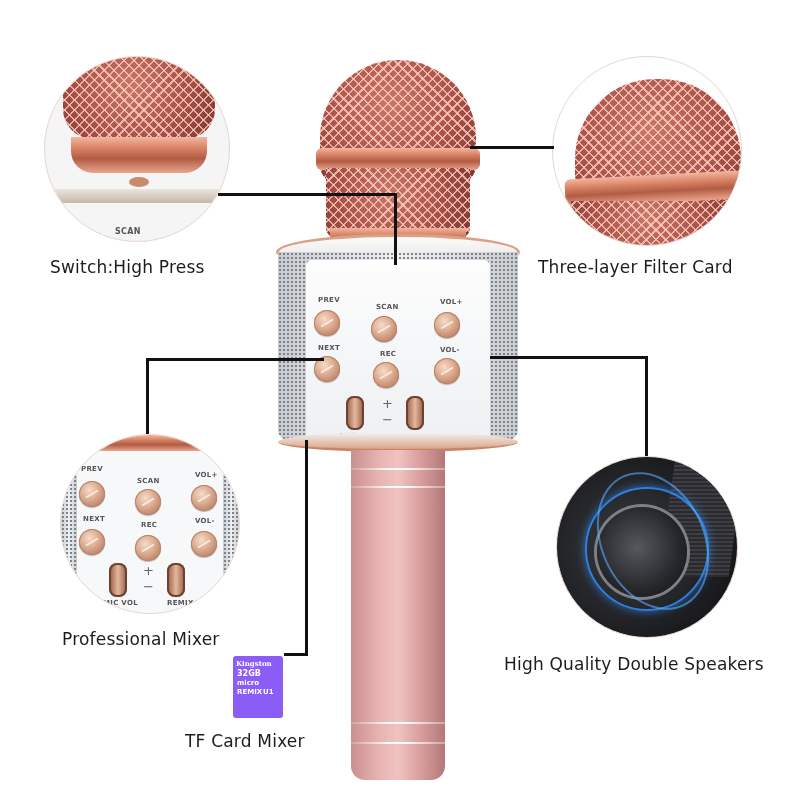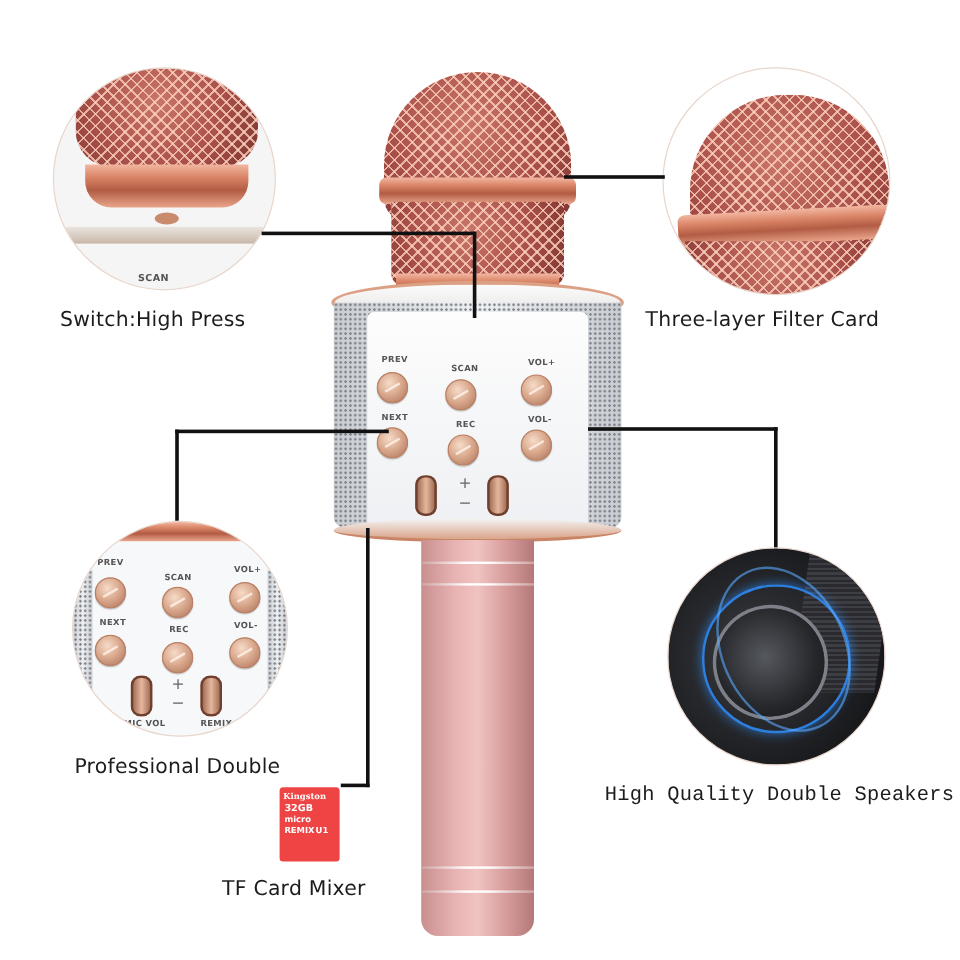--- a/index.html
+++ b/index.html
@@ -21,21 +21,21 @@
   .btn{position:absolute;width:26px;height:26px;border-radius:50%;
       background:radial-gradient(circle at 40% 35%,#f6dcc9 0%,#d9a88c 45%,#a76b52 100%);
       box-shadow:inset 0 0 0 1px #b98066,0 1px 1px rgba(0,0,0,.25);}
   .btn::after{content:"";position:absolute;left:6px;top:12px;width:14px;height:2px;background:#fff3ea;transform:rotate(-30deg);opacity:.8;}
   .slider{position:absolute;width:18px;height:34px;border-radius:8px;
       background:linear-gradient(90deg,#8f5a44,#e6b79c 50%,#8f5a44);box-shadow:inset 0 0 0 2px #6f4030;}
   .tiny{position:absolute;font-size:7px;font-weight:bold;color:#555;letter-spacing:.3px;white-space:nowrap;text-align:right;}
   .pm{position:absolute;font-size:13px;color:#666;}
   .handle{background:linear-gradient(90deg,#c98f8f 0%,#e8b3b3 30%,#f0c3c1 50%,#d79c9c 75%,#b47878 100%);}
   .stripe{position:absolute;left:0;right:0;height:2px;background:linear-gradient(90deg,#cfa3a0,#ffffff 40%,#ffffff 60%,#cfa3a0);}
-  .card{background:#ef4444;border-radius:3px;}
+  .card{background:#8b5cf6;border-radius:3px;}
   .card-txt{position:absolute;color:#fff;font-weight:bold;white-space:nowrap;}
 </style>
 </head>
 <body>
 
 <div class="abs" style="left:276px;top:60px;width:244px;height:720px;">
 
   <div class="abs mesh" style="left:44px;top:0;width:156px;height:125px;border-radius:78px 78px 20px 20px;"></div>
 
   <div class="abs ring" style="left:40px;top:88px;width:164px;height:22px;border-radius:6px;"></div>
@@ -118,34 +118,34 @@
   <div class="btn" style="left:18px;top:94px;"></div>
   <div class="btn" style="left:74px;top:100px;"></div>
   <div class="btn" style="left:130px;top:96px;"></div>
   <div class="slider" style="left:48px;top:128px;"></div>
   <span class="pm" style="left:82px;top:128px;">+</span>
   <span class="pm" style="left:82px;top:144px;">−</span>
   <div class="slider" style="left:106px;top:128px;"></div>
   <span class="tiny" style="left:42px;top:164px;">MIC VOL</span>
   <span class="tiny" style="left:106px;top:164px;">REMIX</span>
 </div>
-<span class="label" style="left:62px;top:629px;">Professional Double</span>
+<span class="label" style="left:62px;top:629px;">Professional Mixer</span>
 
 <div class="line" style="left:305px;top:440px;width:3px;height:216px;"></div>
 <div class="line" style="left:284px;top:653px;width:24px;height:3px;"></div>
 <div class="abs card" style="left:233px;top:656px;width:50px;height:62px;">
   <span class="card-txt" style="left:3px;top:3px;font-size:7px;font-family:'DejaVu Serif',serif;">Kingston</span>
   <span class="card-txt" style="left:4px;top:13px;font-size:8px;">32GB</span>
   <span class="card-txt" style="left:4px;top:23px;font-size:7px;">micro</span>
   <span class="card-txt" style="left:4px;top:32px;font-size:7px;">REMIX</span>
   <span class="card-txt" style="left:30px;top:32px;font-size:7px;">U1</span>
 </div>
 <span class="label" style="left:185px;top:731px;">TF Card Mixer</span>
 
 <div class="line" style="left:490px;top:356px;width:158px;height:3px;"></div>
 <div class="line" style="left:645px;top:356px;width:3px;height:102px;"></div>
 <div class="circle" style="left:556px;top:456px;width:180px;height:180px;background:radial-gradient(circle at 40% 50%,#3a3c40 0%,#1e1f22 60%,#0d0d0f 100%);">
   <div class="abs" style="left:110px;top:0;width:70px;height:120px;background:repeating-linear-gradient(0deg,#2a2a2e 0 2px,#3d3e43 2px 4px);transform:skewX(-8deg);"></div>
   <div class="abs" style="left:40px;top:50px;width:90px;height:90px;border-radius:50%;background:radial-gradient(circle at 45% 45%,#55585e 0%,#26272b 60%,#111 100%);box-shadow:0 0 0 3px #7d8088;"></div>
   <div class="abs" style="left:28px;top:30px;width:120px;height:120px;border-radius:50%;border:2px solid rgba(47,143,255,.85);box-shadow:0 0 10px rgba(47,143,255,.7);"></div>
   <div class="abs" style="left:44px;top:12px;width:100px;height:140px;border-radius:50%;border:2px solid rgba(90,170,255,.6);transform:rotate(-25deg);"></div>
 </div>
-<span class="label" style="left:504px;top:654px;font-family:Liberation Mono, monospace;">High Quality Double Speakers</span>
+<span class="label" style="left:504px;top:654px;">High Quality Double Speakers</span>
 
 </body></html>

